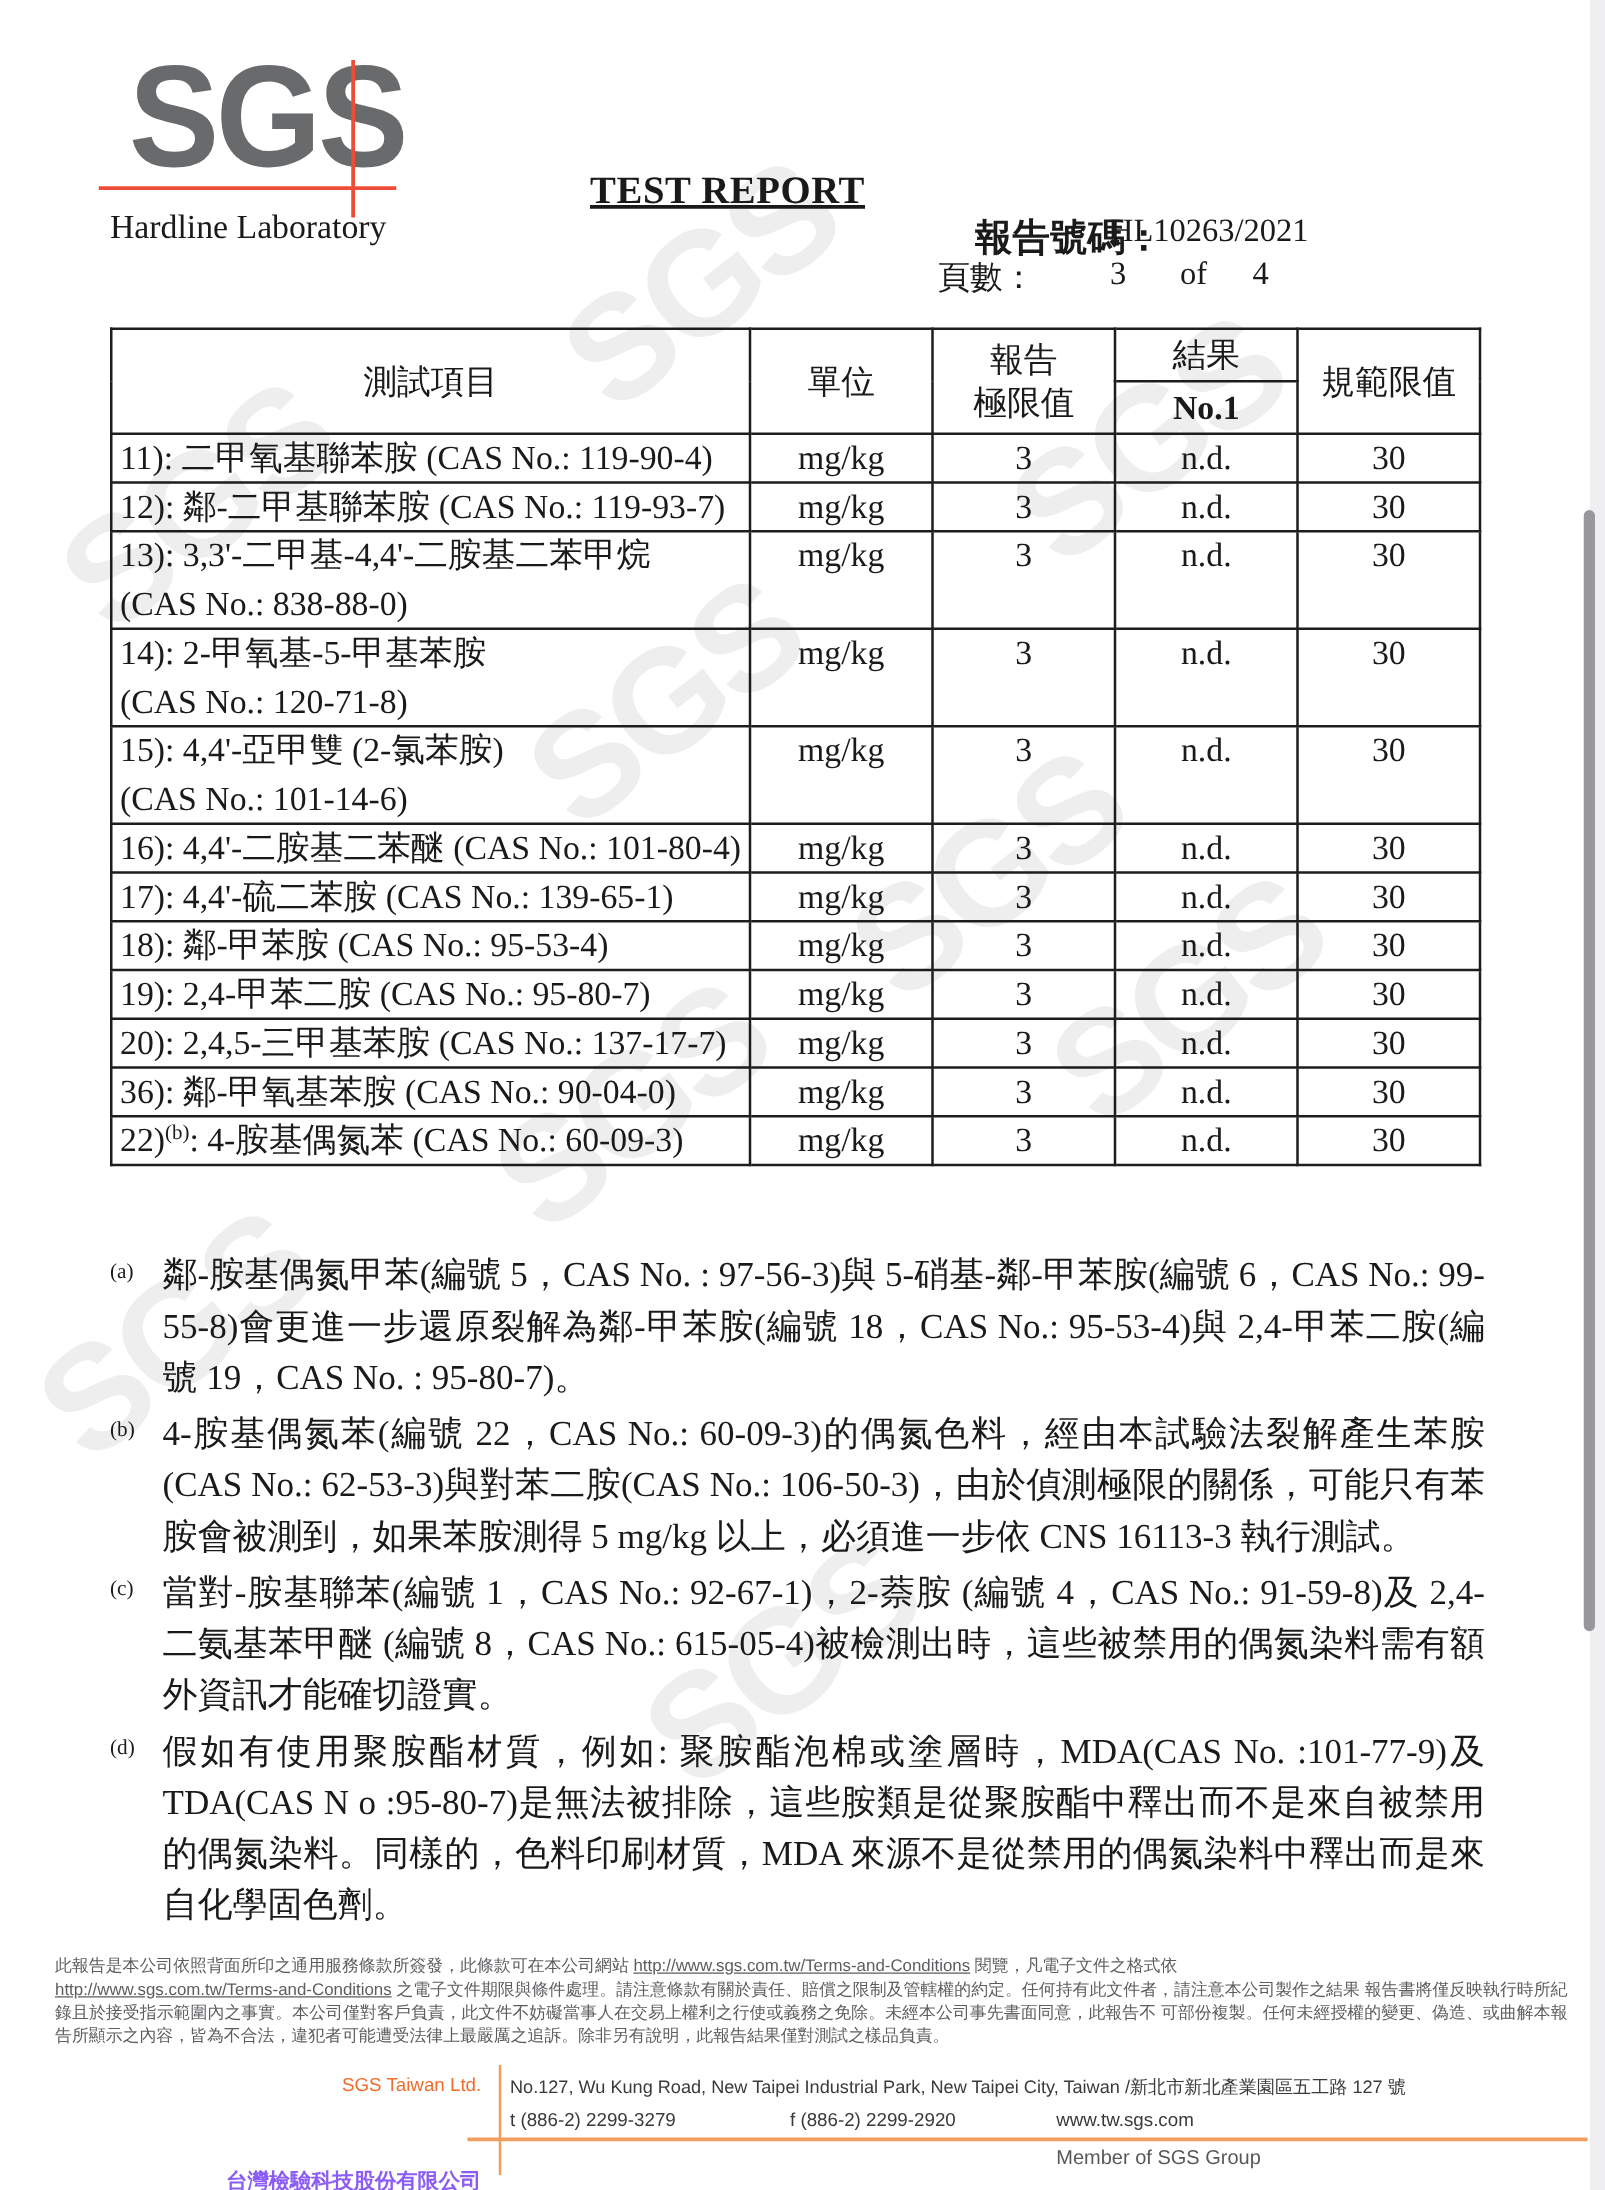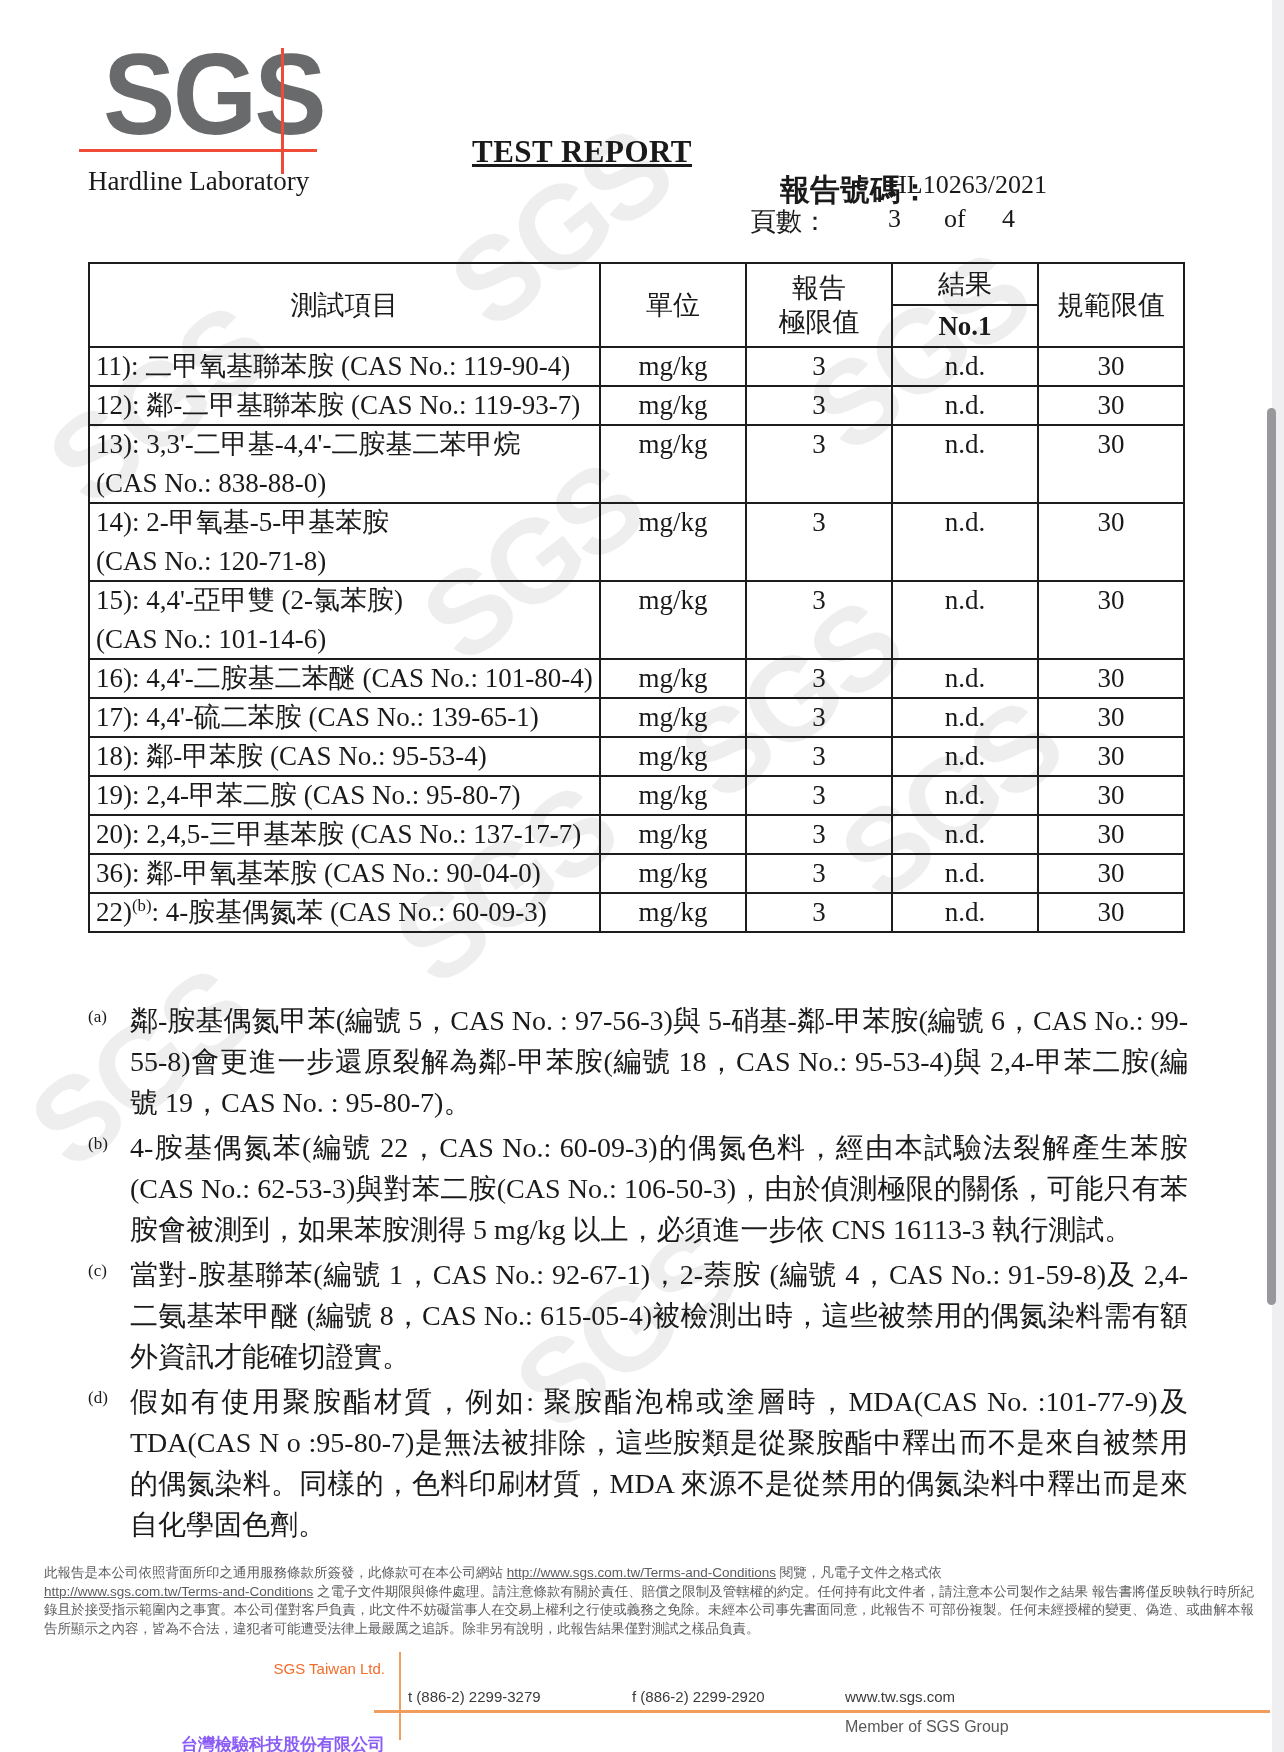--- a/index.html
+++ b/index.html
@@ -249,20 +249,21 @@
   <div class="abs disclaimer z1">
     <span>此報告是本公司依照背面所印之通用服務條款所簽發，此條款可在本公司網站 </span><span class="url">http://www.sgs.com.tw/Terms-and-Conditions</span><span> 閱覽，凡電子文件之格式依</span><br>
     <span class="url">http://www.sgs.com.tw/Terms-and-Conditions</span><span> 之電子文件期限與條件處理。請注意條款有關於責任、賠償之限制及管轄權的約定。任何持有此文件者，請注意本公司製作之結果</span>
     <span>報告書將僅反映執行時所紀錄且於接受指示範圍內之事實。本公司僅對客戶負責，此文件不妨礙當事人在交易上權利之行使或義務之免除。未經本公司事先書面同意，此報告不</span>
     <span>可部份複製。任何未經授權的變更、偽造、或曲解本報告所顯示之內容，皆為不合法，違犯者可能遭受法律上最嚴厲之追訴。除非另有說明，此報告結果僅對測試之樣品負責。</span>
   </div>
 
   <div class="abs ftr ftr-company-en z1">SGS Taiwan Ltd.</div>
   <div class="abs ftr-company-zh z1">台灣檢驗科技股份有限公司</div>
   <div class="abs ftr-vline z1"></div>
+  <div class="abs ftr ftr-address z1">No.127, Wu Kung Road, New Taipei Industrial Park, New Taipei City, Taiwan /新北市新北產業園區五工路 127 號</div>
   <div class="abs ftr ftr-tel z1">t (886-2) 2299-3279</div>
   <div class="abs ftr ftr-fax z1">f (886-2) 2299-2920</div>
   <div class="abs ftr ftr-web z1">www.tw.sgs.com</div>
   <div class="abs ftr-hline z1"></div>
   <div class="abs ftr ftr-member z1">Member of SGS Group</div>
 
   <div class="abs scroll-track"></div>
   <div class="abs scroll-thumb"></div>
 
 </div>

